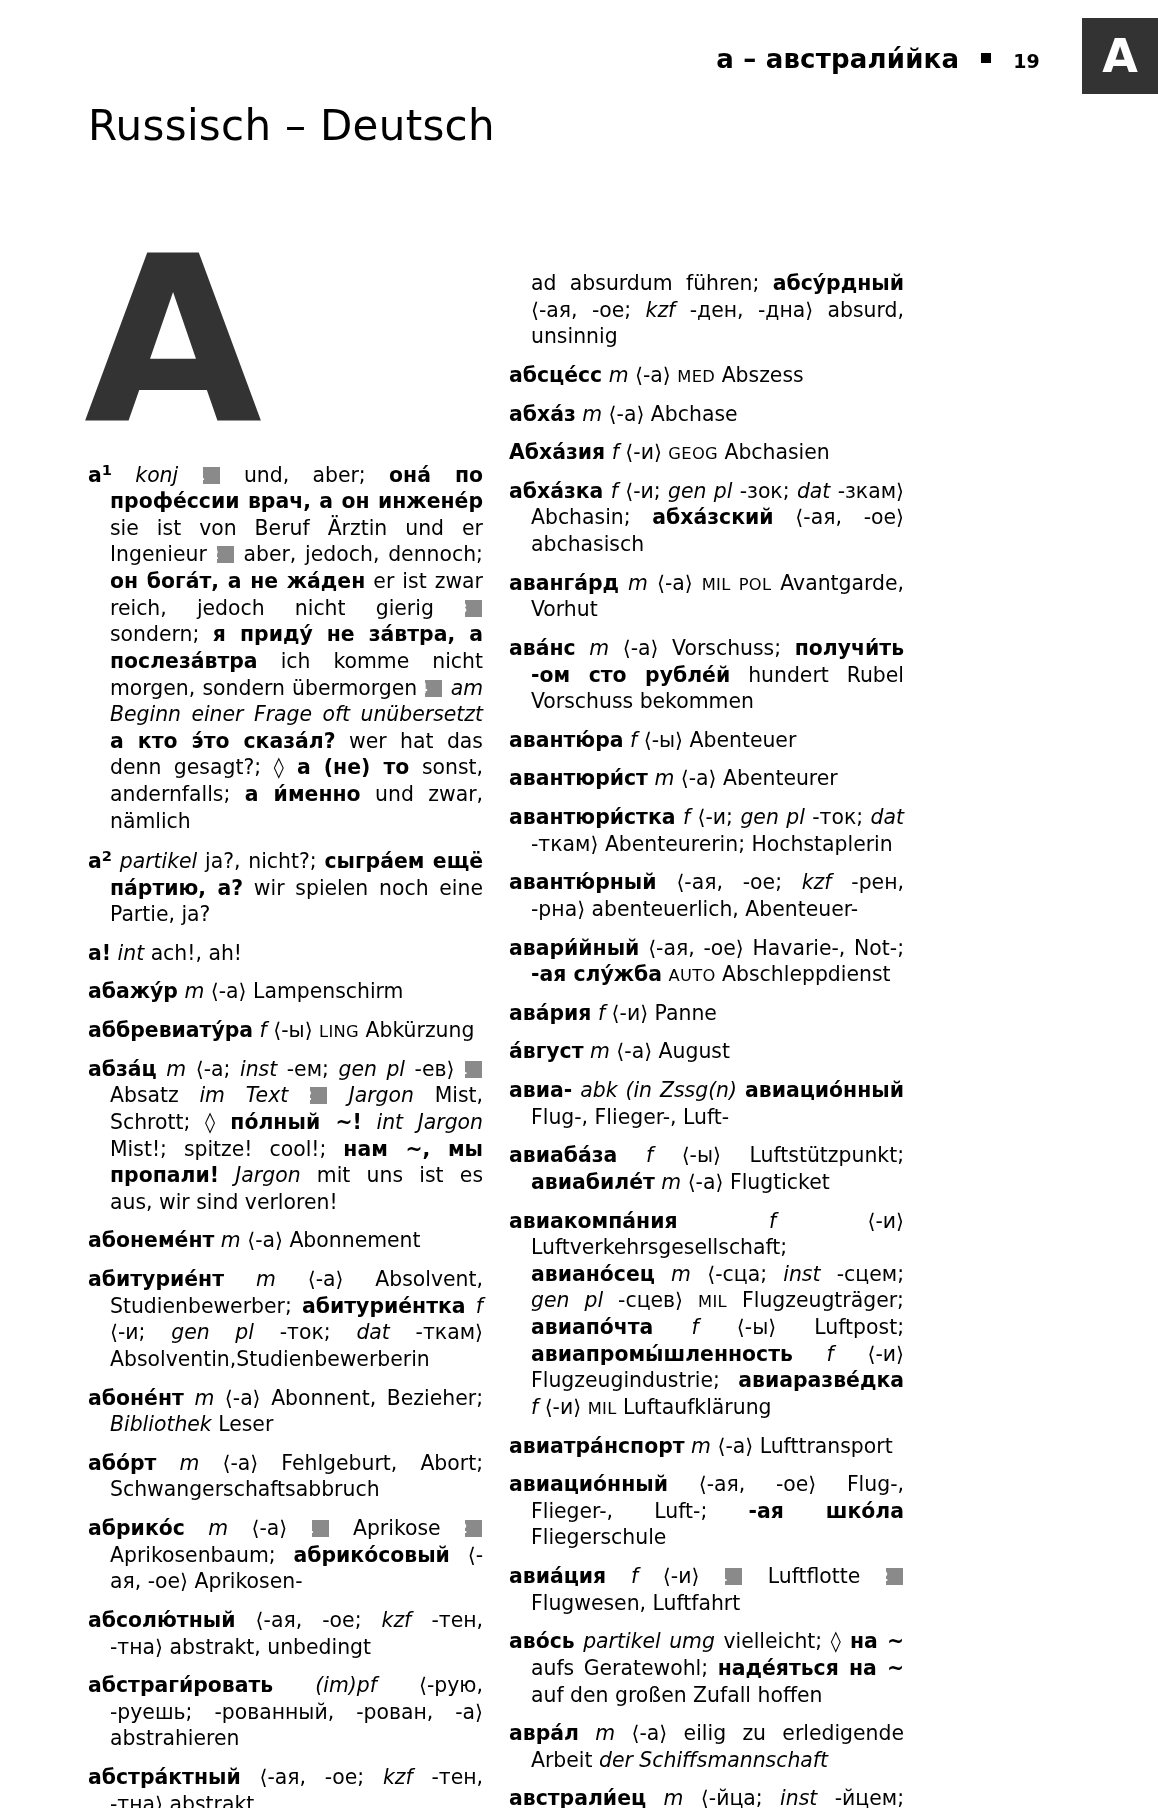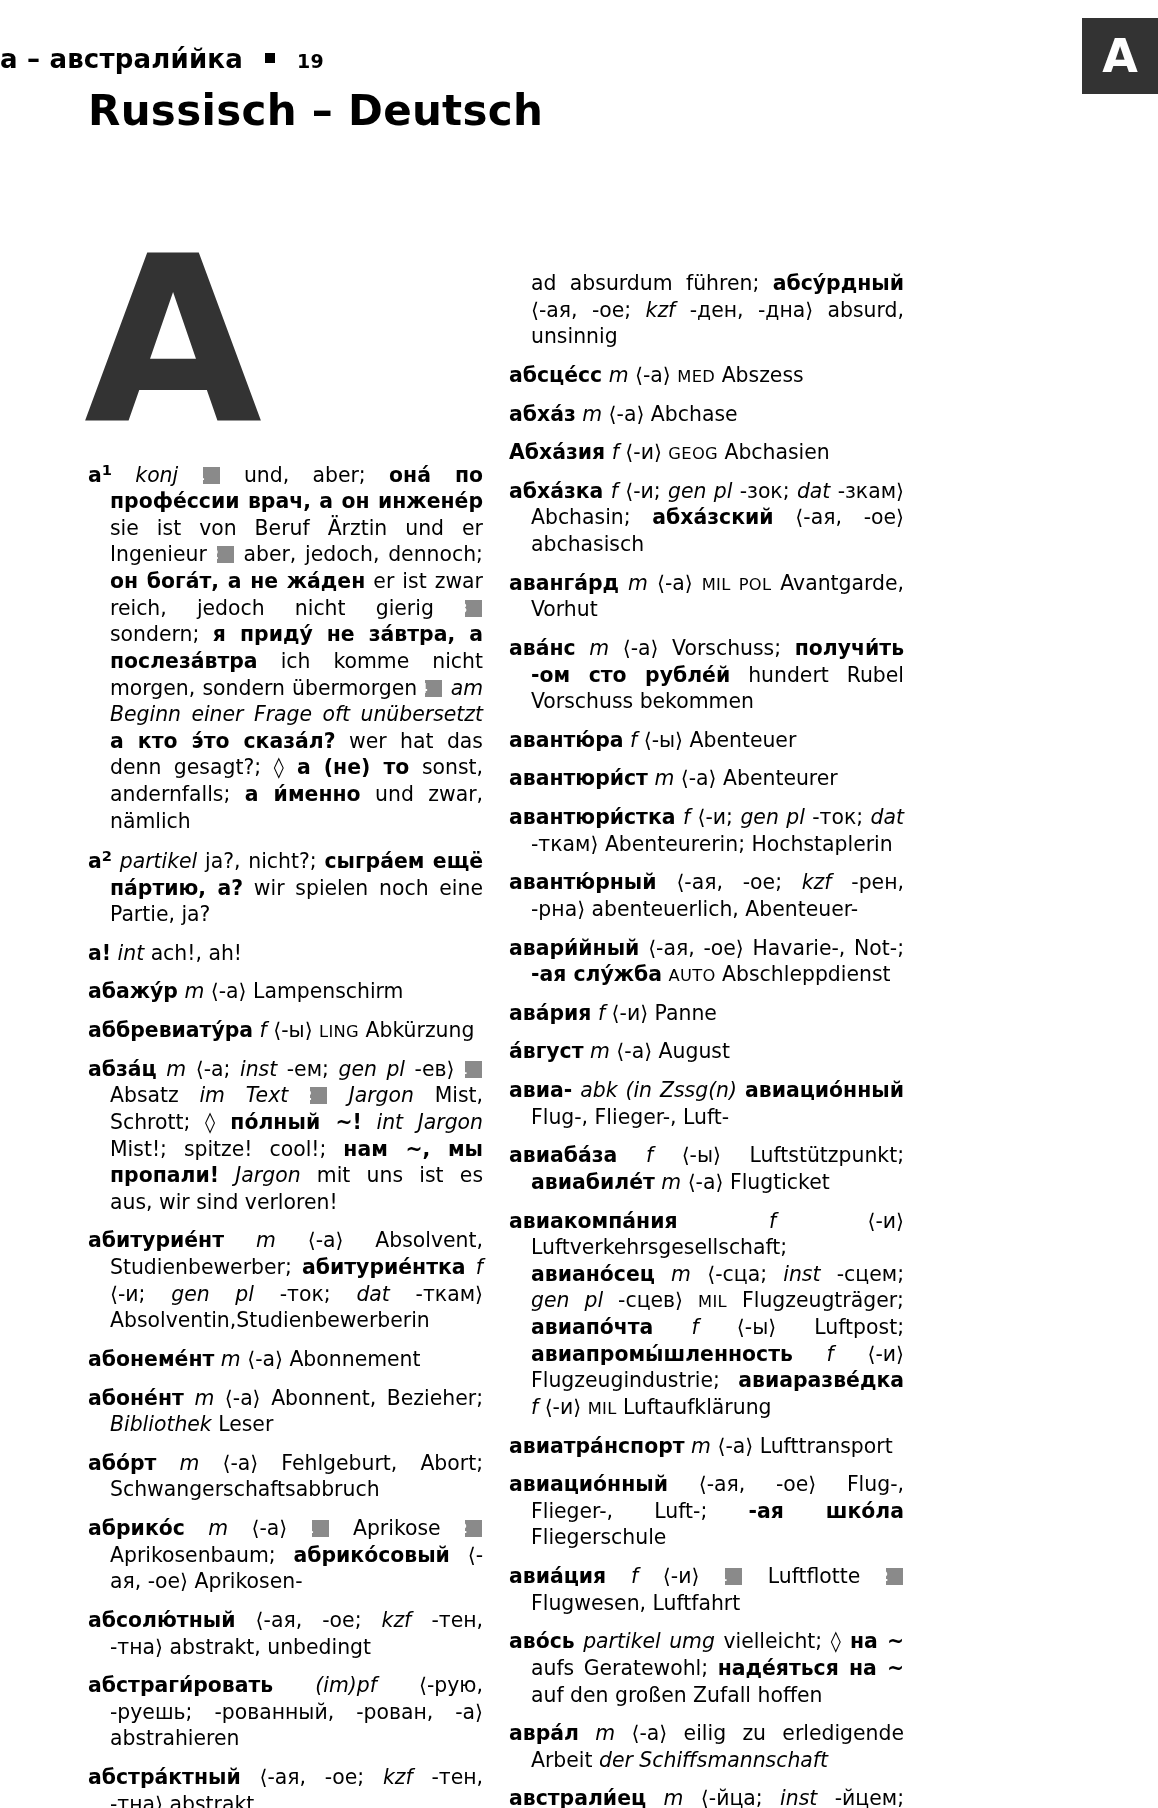--- a/index.html
+++ b/index.html
@@ -17,21 +17,21 @@
   }
 
   
   .runhead {
     position: absolute;
     top: 44px;
     left: 0;
     width: 1040px;
     display: flex;
     align-items: baseline;
-    justify-content: flex-start;
+    justify-content: flex-end;
     gap: 22px;
     font-size: 26px;
     font-weight: 700;
     letter-spacing: .2px;
   }
   .runhead .rh-words { font-weight: 700; }
   .runhead .rh-sep {
     display: inline-block;
     width: 10px; height: 10px;
     background: #000;
@@ -53,24 +53,24 @@
     align-items: center;
     justify-content: center;
     font-size: 46px;
     font-weight: 700;
     line-height: 1;
   }
 
   
   .page-title {
     position: absolute;
-    top: 86px;
+    top: 101px;
     left: 88px;
     font-size: 42px;
-    font-weight: 700;
+    font-weight: 400;
     letter-spacing: .3px;
   }
 
   
   .bigletter {
     position: absolute;
     left: 84px;
     top: 248px;
     font-size: 230px;
     font-weight: 700;
@@ -155,22 +155,22 @@
 <div class="bigletter">A</div>
 
 <div class="cols">
   <div class="col left" id="col-left">
       <div class="entry"><span class="hw">а</span><span class="sup">1</span> <span class="gram">konj</span> <span><span class="sense">1</span> und, aber; <b>она́ по профе́ссии врач, а он инжене́р</b> sie ist von Beruf Ärztin und er Ingenieur <span class="sense">2</span> aber, jedoch, dennoch; <b>он бога́т, а не жа́ден</b> er ist zwar reich, jedoch nicht gierig <span class="sense">3</span> sondern; <b>я приду́ не за́втра, а послеза́втра</b> ich komme nicht morgen, sondern übermorgen <span class="sense">4</span> <i>am Beginn einer Frage oft unübersetzt</i> <b>а кто э́то сказа́л?</b> wer hat das denn gesagt?; <b>◊ а (не) то</b> sonst, andernfalls; <b>а и́менно</b> und zwar, nämlich</span></div>
       <div class="entry"><span class="hw">а</span><span class="sup">2</span> <span class="gram">partikel</span> <span>ja?, nicht?; <b>сыгра́ем ещё па́ртию, а?</b> wir spielen noch eine Partie, ja?</span></div>
       <div class="entry"><span class="hw">а!</span> <span class="gram">int</span> <span>ach!, ah!</span></div>
       <div class="entry"><span class="hw">абажу́р</span> <span class="gram">m</span> <span class="forms">⟨-а⟩</span> <span>Lampenschirm</span></div>
       <div class="entry"><span class="hw">аббревиату́ра</span> <span class="gram">f</span> <span class="forms">⟨-ы⟩</span> <span class="dom">LING</span> <span>Abkürzung</span></div>
       <div class="entry"><span class="hw">абза́ц</span> <span class="gram">m</span> <span class="forms">⟨-а; <i>inst</i> -ем; <i>gen pl</i> -ев⟩</span> <span><span class="sense">1</span> Absatz <i>im Text</i> <span class="sense">2</span> <i>Jargon</i> Mist, Schrott; <b>◊ по́лный ~!</b> <i>int Jargon</i> Mist!; spitze! cool!; <b>нам ~, мы пропали!</b> <i>Jargon</i> mit uns ist es aus, wir sind verloren!</span></div>
+      <div class="entry"><span class="hw">абонеме́нт</span> <span class="gram">m</span> <span class="forms">⟨-а⟩</span> <span>Abonnement</span></div>
       <div class="entry"><span class="hw">абитурие́нт</span> <span class="gram">m</span> <span class="forms">⟨-а⟩</span> <span>Absolvent, Studienbewerber; <b>абитурие́нтка</b> <i>f</i> ⟨-и; <i>gen pl</i> -ток; <i>dat</i> -ткам⟩ Absolventin,Studienbewerberin</span></div>
-      <div class="entry"><span class="hw">абонеме́нт</span> <span class="gram">m</span> <span class="forms">⟨-а⟩</span> <span>Abonnement</span></div>
       <div class="entry"><span class="hw">абоне́нт</span> <span class="gram">m</span> <span class="forms">⟨-а⟩</span> <span>Abonnent, Bezieher; <i>Bibliothek</i> Leser</span></div>
       <div class="entry"><span class="hw">або́рт</span> <span class="gram">m</span> <span class="forms">⟨-а⟩</span> <span>Fehlgeburt, Abort; Schwangerschaftsabbruch</span></div>
       <div class="entry"><span class="hw">абрико́с</span> <span class="gram">m</span> <span class="forms">⟨-а⟩</span> <span><span class="sense">1</span> Aprikose <span class="sense">2</span> Aprikosenbaum; <b>абрико́совый</b> ⟨-ая, -ое⟩ Aprikosen-</span></div>
       <div class="entry"><span class="hw">абсолю́тный</span> <span class="forms">⟨-ая, -ое; <i>kzf</i> -тен, -тна⟩</span> <span>abstrakt, unbedingt</span></div>
       <div class="entry"><span class="hw">абстраги́ровать</span> <span class="gram">(im)pf</span> <span class="forms">⟨-рую, -руешь; -рованный, -рован, -а⟩</span> <span>abstrahieren</span></div>
       <div class="entry"><span class="hw">абстра́ктный</span> <span class="forms">⟨-ая, -ое; <i>kzf</i> -тен, -тна⟩</span> <span>abstrakt</span></div>
       <div class="entry"><span class="hw">абсу́рд</span> <span class="gram">m</span> <span class="forms">⟨-а⟩</span> <span>Unsinn; <b>довести́ до -а</b></span></div>
     </div>
   <div class="col right" id="col-right">
       <div class="entry" style="text-indent: 0px;">ad absurdum führen; <b>абсу́рдный</b> ⟨-ая, -ое; <i>kzf</i> -ден, -дна⟩ absurd, unsinnig</div>

